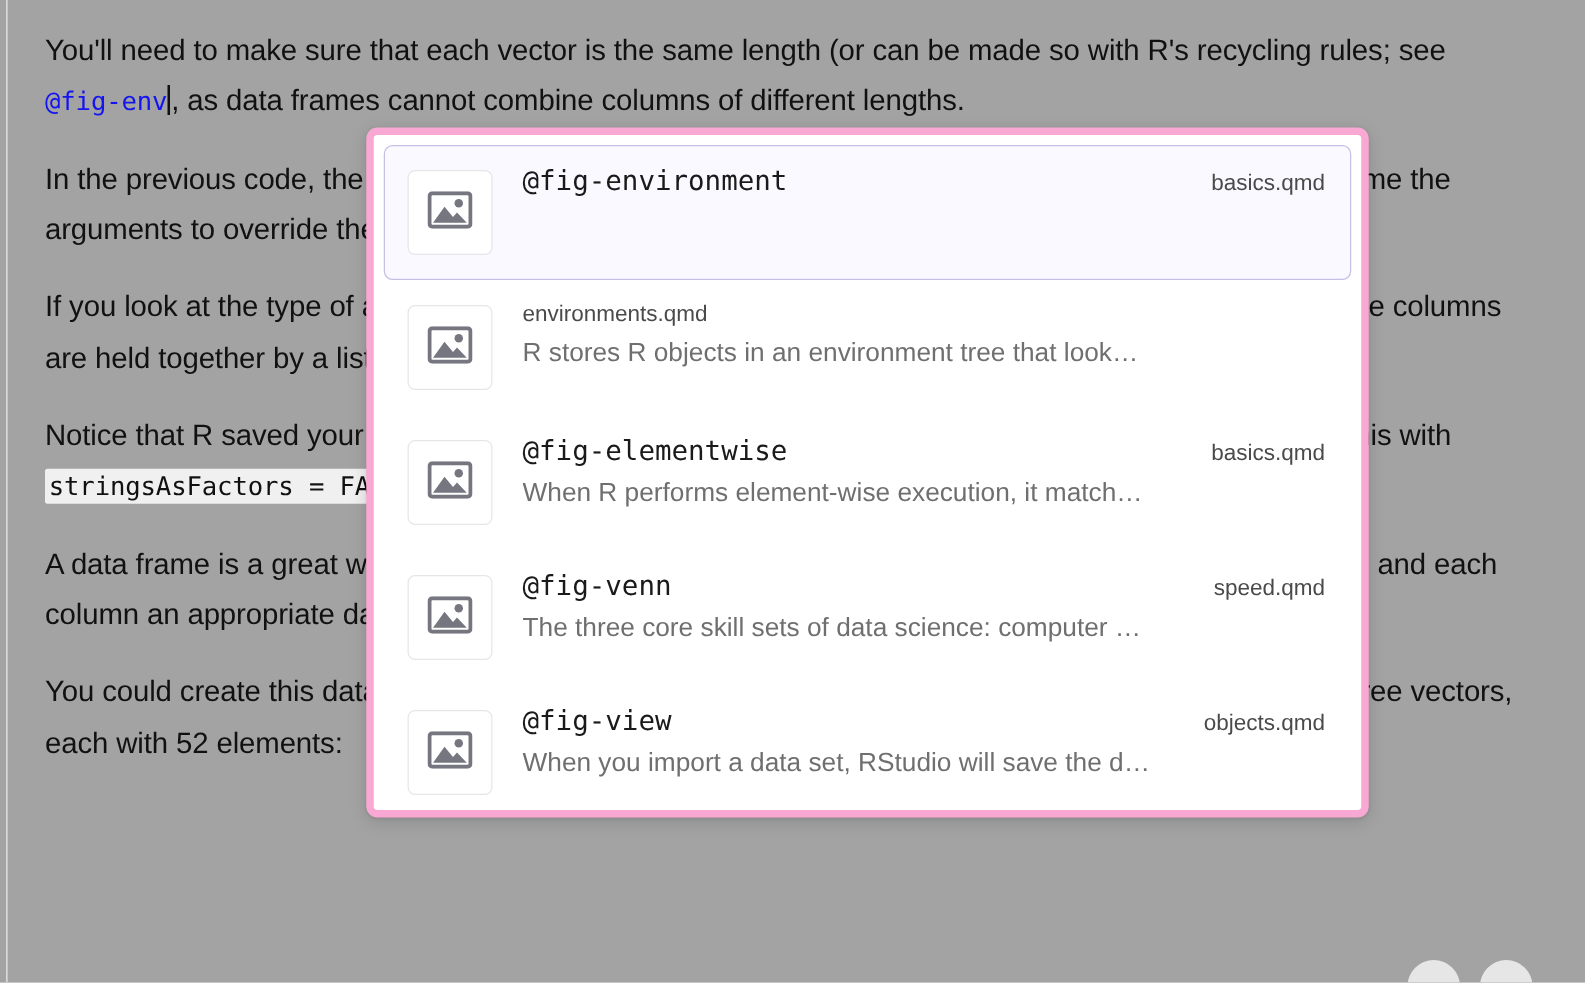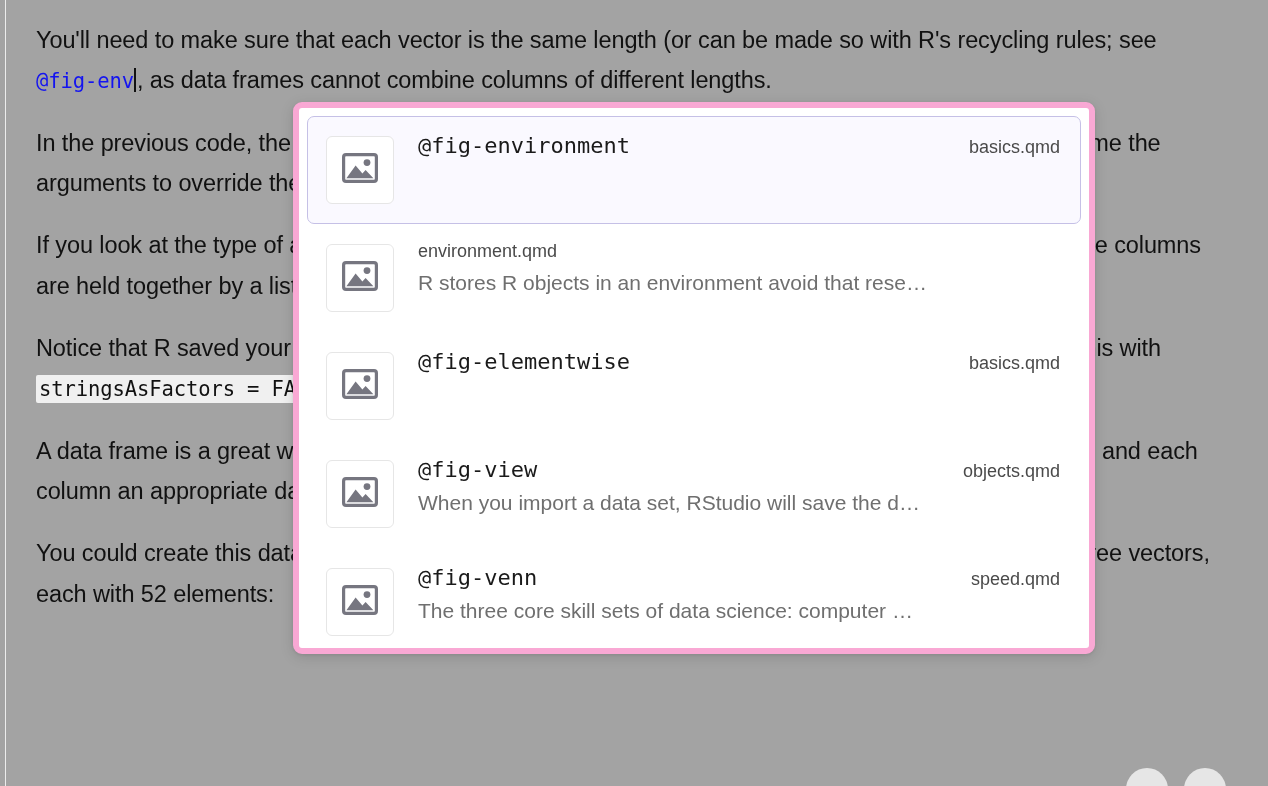--- a/index.html
+++ b/index.html
@@ -205,73 +205,74 @@
         <div class="xref-item">
           <div class="xref-thumb">
             <span><svg width="36" height="30" viewBox="0 0 36 30" xmlns="http://www.w3.org/2000/svg">
                 <rect x="1.6" y="1.6" width="32.8" height="26.8" rx="2.4" ry="2.4" fill="none" stroke="#767680" stroke-width="3.2"></rect>
                 <circle cx="25" cy="9.6" r="3.4" fill="#767680"></circle>
                 <path d="M4.4 25.2 L13.6 12.4 L20.4 20.6 L23.6 17 L31.4 25.2 Z" fill="#767680"></path>
               </svg></span>
           </div>
           <div class="xref-body">
             <div class="xref-row-top">
-              <span class="xref-file">environment.qmd</span>
-            </div>
-            <div class="xref-desc">R stores R objects in an environment avoid that rese…</div>
+              <span class="xref-file">environments.qmd</span>
+            </div>
+            <div class="xref-desc">R stores R objects in an environment tree that look…</div>
           </div>
         </div>
         <div class="xref-item">
           <div class="xref-thumb">
             <span><svg width="36" height="30" viewBox="0 0 36 30" xmlns="http://www.w3.org/2000/svg">
                 <rect x="1.6" y="1.6" width="32.8" height="26.8" rx="2.4" ry="2.4" fill="none" stroke="#767680" stroke-width="3.2"></rect>
                 <circle cx="25" cy="9.6" r="3.4" fill="#767680"></circle>
                 <path d="M4.4 25.2 L13.6 12.4 L20.4 20.6 L23.6 17 L31.4 25.2 Z" fill="#767680"></path>
               </svg></span>
           </div>
           <div class="xref-body">
             <div class="xref-row-top">
               <span class="xref-id">@fig-elementwise</span>
               <span class="xref-file">basics.qmd</span>
             </div>
+            <div class="xref-desc">When R performs element-wise execution, it match…</div>
+          </div>
+        </div>
+        <div class="xref-item">
+          <div class="xref-thumb">
+            <span><svg width="36" height="30" viewBox="0 0 36 30" xmlns="http://www.w3.org/2000/svg">
+                <rect x="1.6" y="1.6" width="32.8" height="26.8" rx="2.4" ry="2.4" fill="none" stroke="#767680" stroke-width="3.2"></rect>
+                <circle cx="25" cy="9.6" r="3.4" fill="#767680"></circle>
+                <path d="M4.4 25.2 L13.6 12.4 L20.4 20.6 L23.6 17 L31.4 25.2 Z" fill="#767680"></path>
+              </svg></span>
+          </div>
+          <div class="xref-body">
+            <div class="xref-row-top">
+              <span class="xref-id">@fig-venn</span>
+              <span class="xref-file">speed.qmd</span>
+            </div>
+            <div class="xref-desc">The three core skill sets of data science: computer …</div>
           </div>
         </div>
         <div class="xref-item">
           <div class="xref-thumb">
             <span><svg width="36" height="30" viewBox="0 0 36 30" xmlns="http://www.w3.org/2000/svg">
                 <rect x="1.6" y="1.6" width="32.8" height="26.8" rx="2.4" ry="2.4" fill="none" stroke="#767680" stroke-width="3.2"></rect>
                 <circle cx="25" cy="9.6" r="3.4" fill="#767680"></circle>
                 <path d="M4.4 25.2 L13.6 12.4 L20.4 20.6 L23.6 17 L31.4 25.2 Z" fill="#767680"></path>
               </svg></span>
           </div>
           <div class="xref-body">
             <div class="xref-row-top">
               <span class="xref-id">@fig-view</span>
               <span class="xref-file">objects.qmd</span>
             </div>
             <div class="xref-desc">When you import a data set, RStudio will save the d…</div>
           </div>
         </div>
         <div class="xref-item">
-          <div class="xref-thumb">
-            <span><svg width="36" height="30" viewBox="0 0 36 30" xmlns="http://www.w3.org/2000/svg">
-                <rect x="1.6" y="1.6" width="32.8" height="26.8" rx="2.4" ry="2.4" fill="none" stroke="#767680" stroke-width="3.2"></rect>
-                <circle cx="25" cy="9.6" r="3.4" fill="#767680"></circle>
-                <path d="M4.4 25.2 L13.6 12.4 L20.4 20.6 L23.6 17 L31.4 25.2 Z" fill="#767680"></path>
-              </svg></span>
-          </div>
-          <div class="xref-body">
-            <div class="xref-row-top">
-              <span class="xref-id">@fig-venn</span>
-              <span class="xref-file">speed.qmd</span>
-            </div>
-            <div class="xref-desc">The three core skill sets of data science: computer …</div>
-          </div>
-        </div>
-        <div class="xref-item">
           <div class="xref-thumb"></div>
           <div class="xref-body">
             <div class="xref-row-top">
               <span class="xref-id"></span>
               <span class="xref-file"></span>
             </div>
             <div class="xref-desc"></div>
           </div>
         </div>
       </div>

